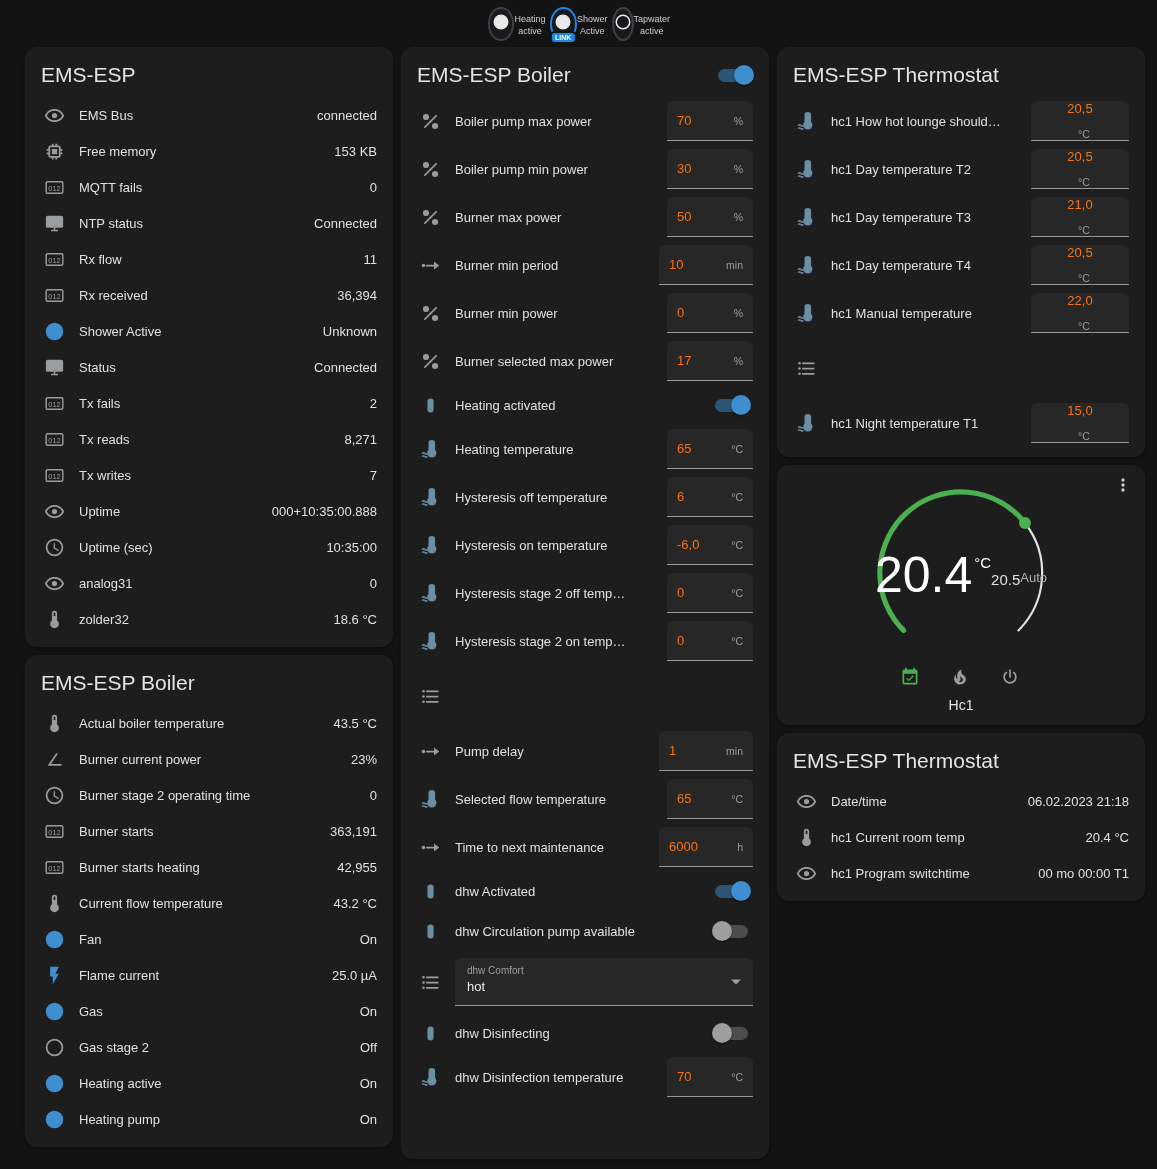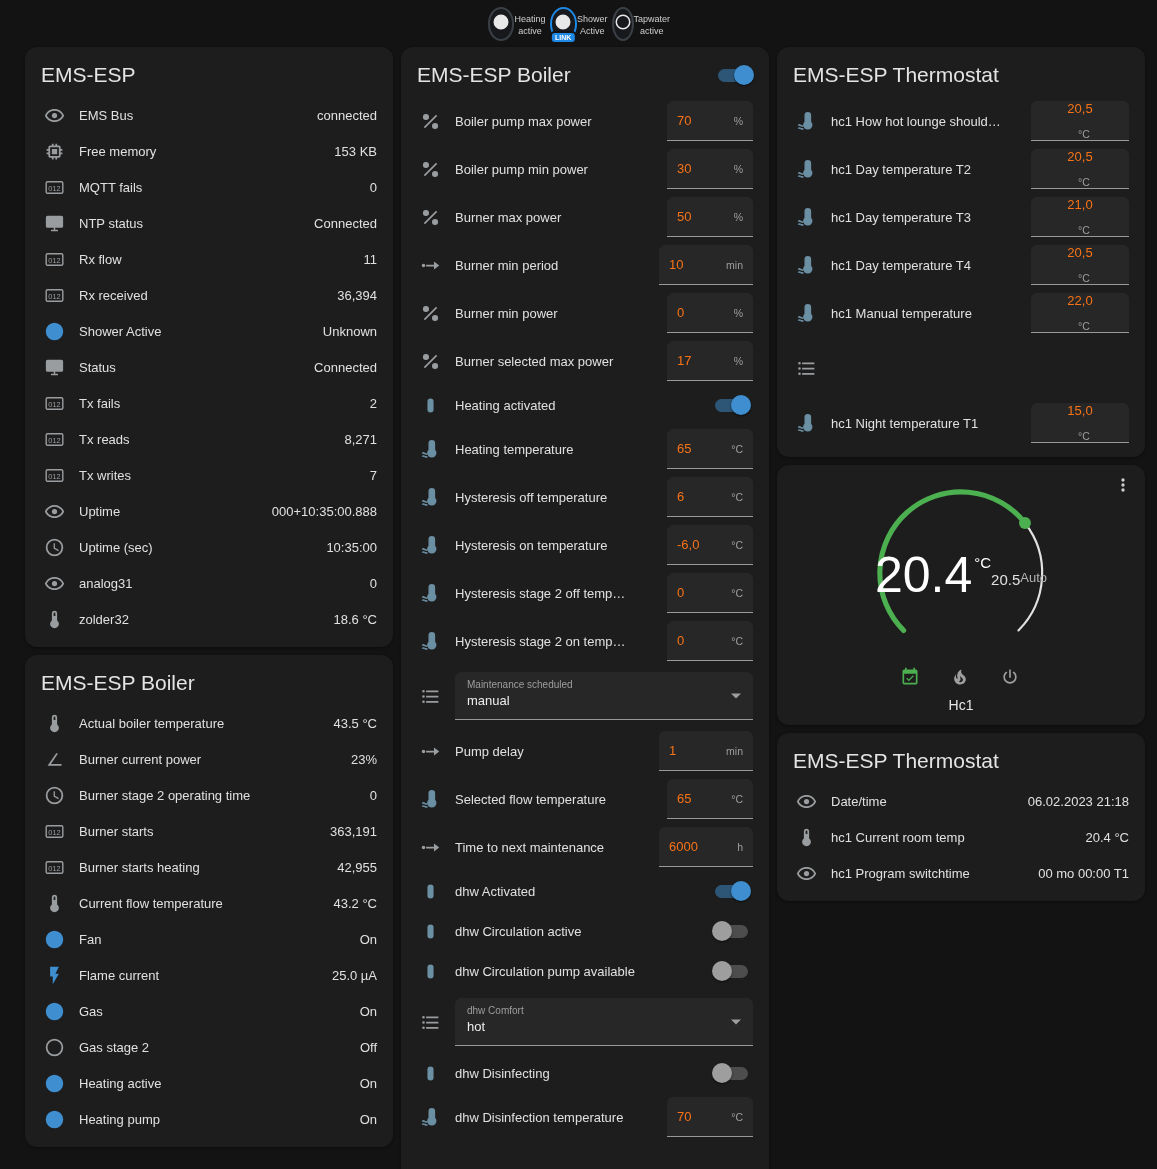--- a/index.html
+++ b/index.html
@@ -560,25 +560,20 @@
               <span class="val">0</span>
               <span class="unit">°C</span>
             </div>
           </div>
           <div class="row select">
             <span class="icon">
               <svg viewBox="0 0 24 24">
                 <path d="M7,5H21V7H7V5M7,13V11H21V13H7M4,4.5A1.5,1.5 0 0,1 5.5,6A1.5,1.5 0 0,1 4,7.5A1.5,1.5 0 0,1 2.5,6A1.5,1.5 0 0,1 4,4.5M4,10.5A1.5,1.5 0 0,1 5.5,12A1.5,1.5 0 0,1 4,13.5A1.5,1.5 0 0,1 2.5,12A1.5,1.5 0 0,1 4,10.5M7,19V17H21V19H7M4,16.5A1.5,1.5 0 0,1 5.5,18A1.5,1.5 0 0,1 4,19.5A1.5,1.5 0 0,1 2.5,18A1.5,1.5 0 0,1 4,16.5Z"></path>
               </svg>
             </span>
-            <div class="selbox">
-              <span class="lab">Maintenance scheduled</span>
-              <span class="val">manual</span>
-              <span class="caret"></span>
-            </div>
           </div>
           <div class="row number wide">
             <span class="icon">
               <svg viewBox="0 0 24 24">
                 <circle cx="4" cy="12" r="2"></circle>
                 <path d="M7 11h9V7.5L22 12l-6 4.5V13H7z"></path>
               </svg>
             </span>
             <span class="name">Pump delay</span>
             <div class="numbox">
@@ -615,31 +610,20 @@
             </div>
           </div>
           <div class="row toggle">
             <span class="icon" style="color: rgb(107, 143, 163);">
               <svg viewBox="0 0 24 24">
                 <rect x="8.5" y="4" width="7" height="16" rx="3.5"></rect>
               </svg>
             </span>
             <span class="name">dhw Activated</span>
             <span class="switch on">
-              <span class="knob"></span>
-            </span>
-          </div>
-          <div class="row toggle">
-            <span class="icon" style="color: rgb(107, 143, 163);">
-              <svg viewBox="0 0 24 24">
-                <rect x="8.5" y="4" width="7" height="16" rx="3.5"></rect>
-              </svg>
-            </span>
-            <span class="name">dhw Circulation active</span>
-            <span class="switch off">
               <span class="knob"></span>
             </span>
           </div>
           <div class="row toggle">
             <span class="icon" style="color: rgb(107, 143, 163);">
               <svg viewBox="0 0 24 24">
                 <rect x="8.5" y="4" width="7" height="16" rx="3.5"></rect>
               </svg>
             </span>
             <span class="name">dhw Circulation pump available</span>

